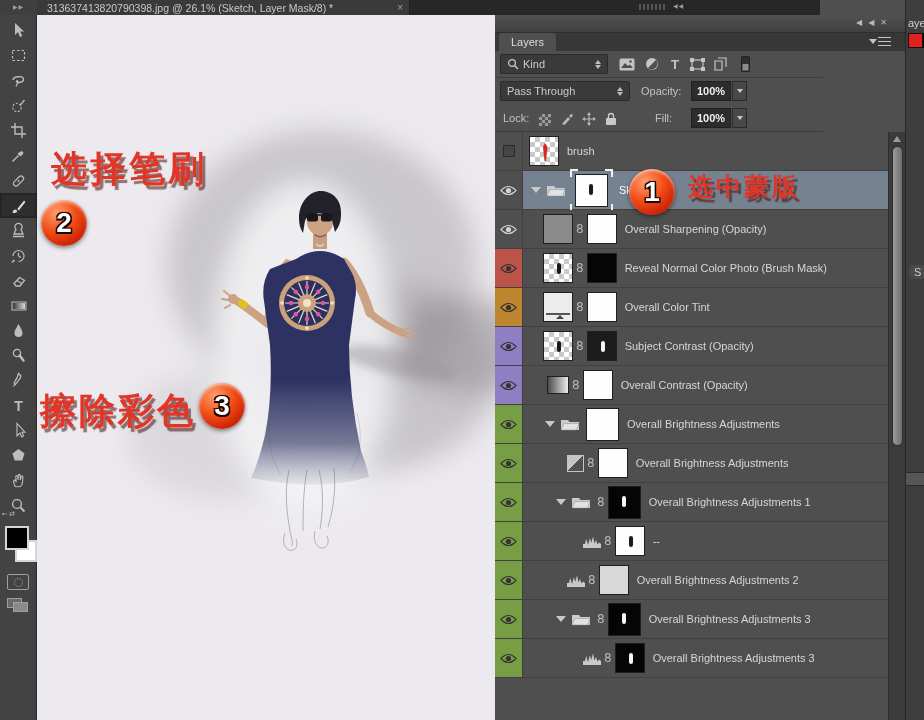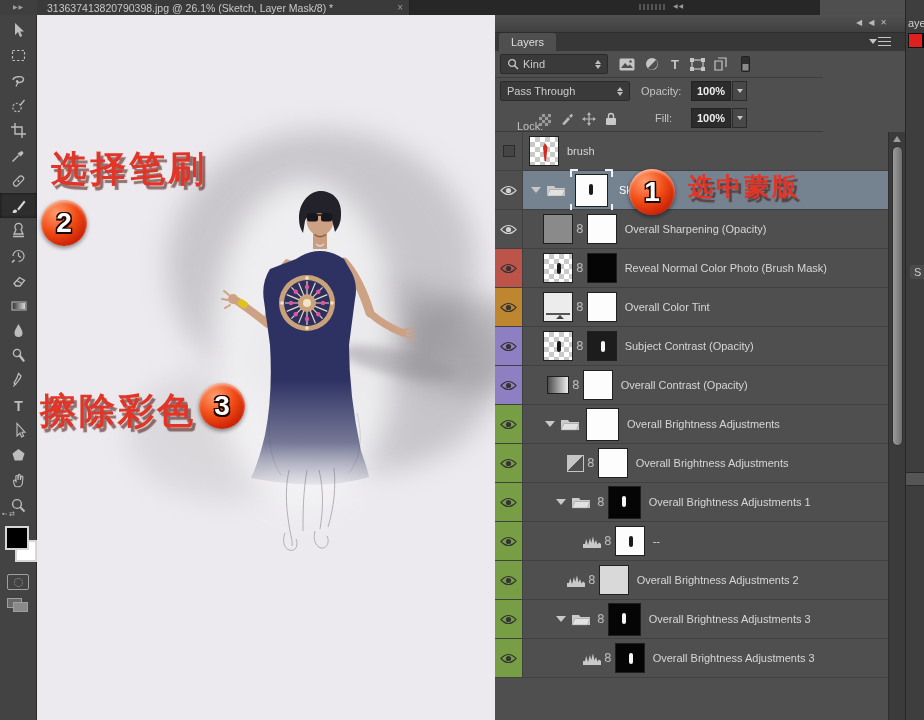--- a/index.html
+++ b/index.html
@@ -449,21 +449,21 @@
           </span>
       </div>
       <span class="flabel" style="left:146px;">Opacity:</span>
       <div class="valbox" style="left:196px;">100%</div>
       <div class="valdrop" style="left:237px;">
           <i></i>
         </div>
     </div>
 
     <div class="prow" id="row-lock">
-      <span class="flabel" style="left:22px;margin-top:8px;">Lock:</span>
+      <span class="flabel" style="left:8px;">Lock:</span>
       <span class="ficon" style="left:40px; top:6px;">
           <span style="width:12px;height:12px;display:block;background:conic-gradient(#9a9a9a 0 25%,#555 0 50%,#9a9a9a 0 75%,#555 0) 0 0/6px 6px;"></span>
         </span>
       <span class="ficon" style="left:62px; top:5px;">
           <svg width="14" height="14">
             <path d="M2 12 L8 5 L10 7 L4.5 13 Z M9 4 L11.5 1.8 L13 3.2 L11 6 Z" fill="#b9b9b9"></path>
           </svg>
         </span>
       <span class="ficon" style="left:84px; top:5px;">
           <svg width="14" height="14">

